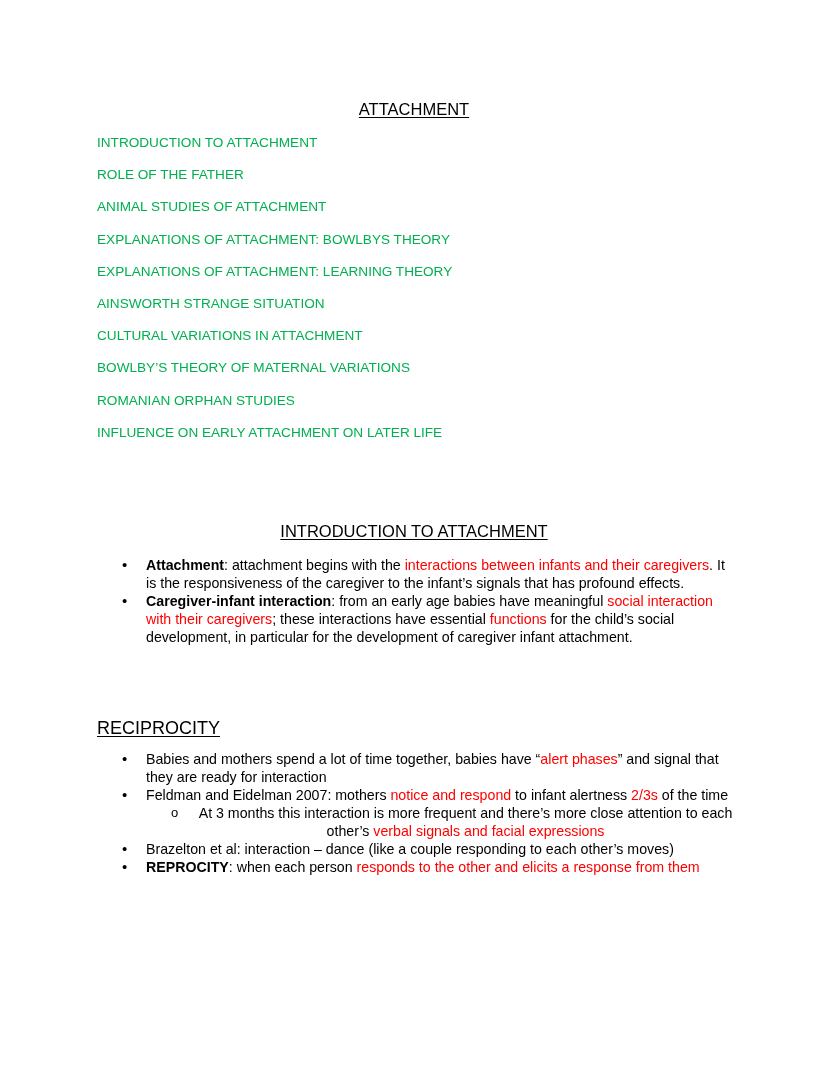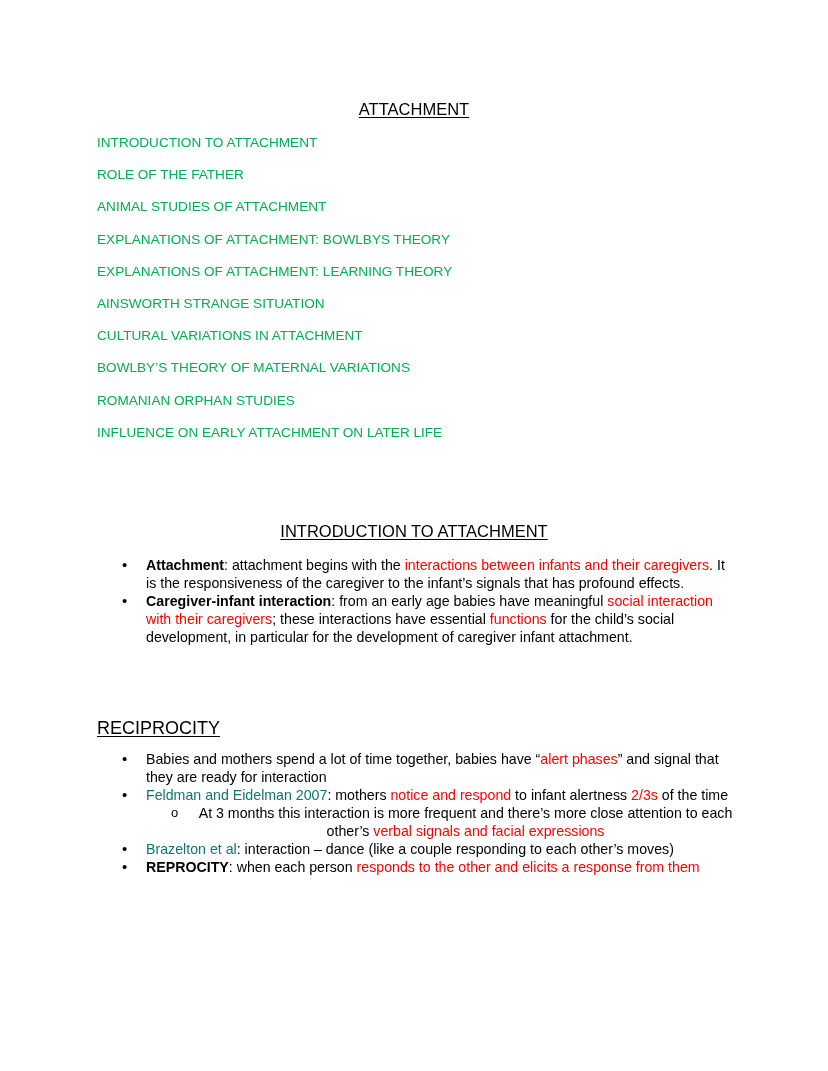--- a/index.html
+++ b/index.html
@@ -95,21 +95,21 @@
     .sub-heading {
       position: absolute;
       top: 718px;
       left: 97px;
       font-size: 18px;
       text-decoration: underline;
       text-underline-offset: 2px;
       line-height: 20px;
     }
     .red { color: #FF0000; }
-    .blue { color: #0f766e; }
+    .blue { color: #000000; }
     .bold { font-weight: bold; }
   </style>
 </head>
 <body>
 
 <div class="page">
 
   <div class="doc-title">ATTACHMENT</div>
 
   <ul class="toc">

